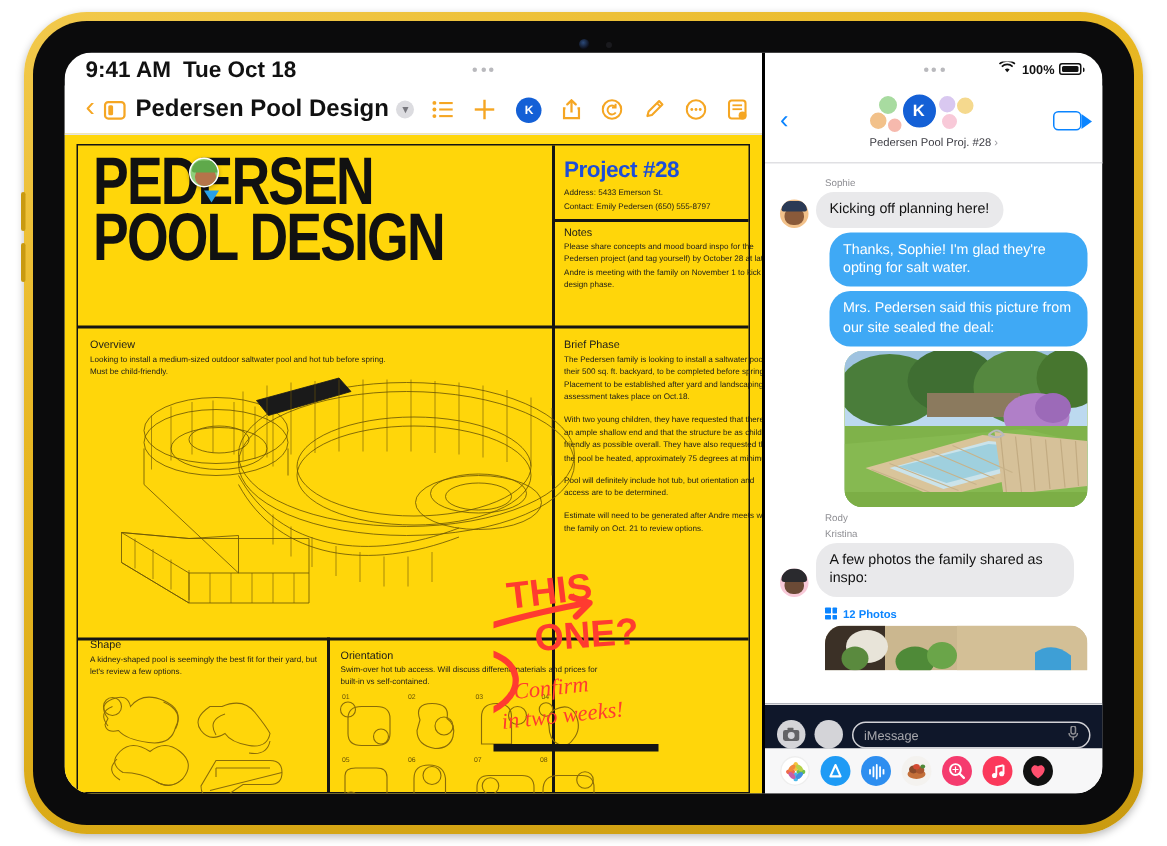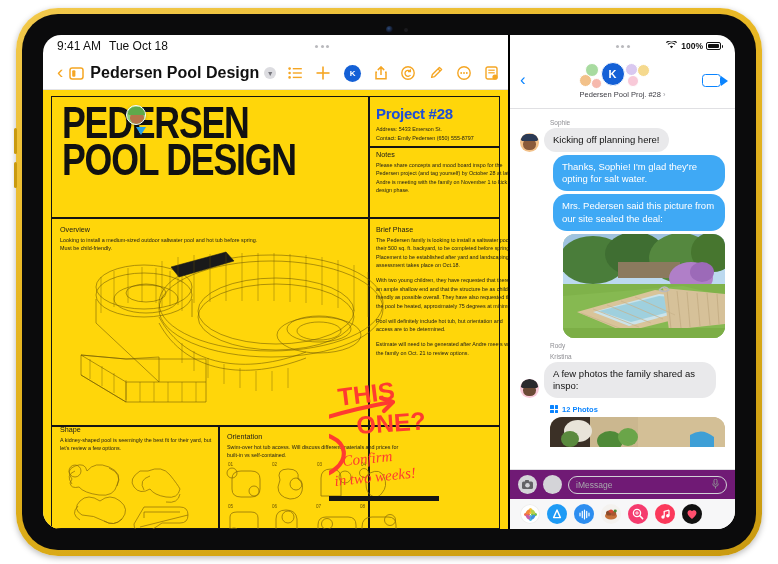--- a/index.html
+++ b/index.html
@@ -30,21 +30,21 @@
   .cam.c2 { left:382px; width:4px; height:4px; background:#1a1a1e; top:14px;}
   .sidebtn { position:absolute; background:#c99a10; border-radius:2px; }
 
   
   #notesPane {
     width:485px; height:100%; background:#fff; position:relative;
     display:flex; flex-direction:column;
   }
   .statusbar {
     height:22px; display:flex; align-items:center; padding:0 12px 0 14px;
-    font-size:12px; font-weight:normal; color:#111; flex:none;
+    font-size:15px; font-weight:bold; color:#111; flex:none;
   }
   .statusbar .time { margin-right:8px; }
   .statusbar .date {}
   .multidots { margin-left:auto; margin-right:auto; display:flex; gap:2.5px;
     position:absolute; left:50%; transform:translateX(-50%);}
   .multidots i { width:3px; height:3px; border-radius:50%; background:#b9b9bd; display:block;}
 
   .notes-toolbar {
     height:32px; display:flex; align-items:center; gap:0; padding:0 10px 0 12px;
     background:#fff; flex:none;
@@ -156,21 +156,21 @@
   .bub.out { background:#3fa9f5; color:#fff; }
   .photo-msg { width:162px; height:104px; border-radius:12px; overflow:hidden; margin-left:auto;
                position:relative; background:#7fb24a;}
   .photos-link { display:flex; align-items:flex-start; gap:4px; margin:7px 0 3px 30px;
                  font-size:7.5px; font-weight:bold; color:#0a84ff;}
   .grid-ic { width:8px;height:8px;display:grid;grid-template:1fr 1fr/1fr 1fr;gap:1px;}
   .grid-ic i { background:#0a84ff; display:block; border-radius:.5px;}
   .photostrip { margin-left:30px; width:175px; height:30px; border-radius:12px 12px 0 0;
                 overflow:hidden; position:relative; }
 
-  .composer { height:30px; background:#701a75; display:flex; align-items:center;
+  .composer { height:30px; background:#0f172a; display:flex; align-items:flex-end;
               gap:6px; padding:0 8px; flex:none; border-top:.5px solid #e0e0e3;}
   .cbtn { width:19px;height:19px;border-radius:50%;background:#d4d4d8;
           display:flex;align-items:center;justify-content:center;color:#636366;font-size:9px;}
   .cfield { flex:1; height:18px; border:1px solid #d1d1d6; border-radius:9px;
             display:flex; align-items:center; padding:0 7px; font-size:8.5px; color:#a8a8ad;}
   .mic { margin-left:auto; color:#8e8e93; font-size:9px;}
   .appdrawer { height:30px; background:#f7f7f8; display:flex; align-items:center;
                gap:7px; padding:0 10px; flex:none;}
   .appic { width:20px;height:20px;border-radius:50%;flex:none;
            display:flex;align-items:center;justify-content:center;

